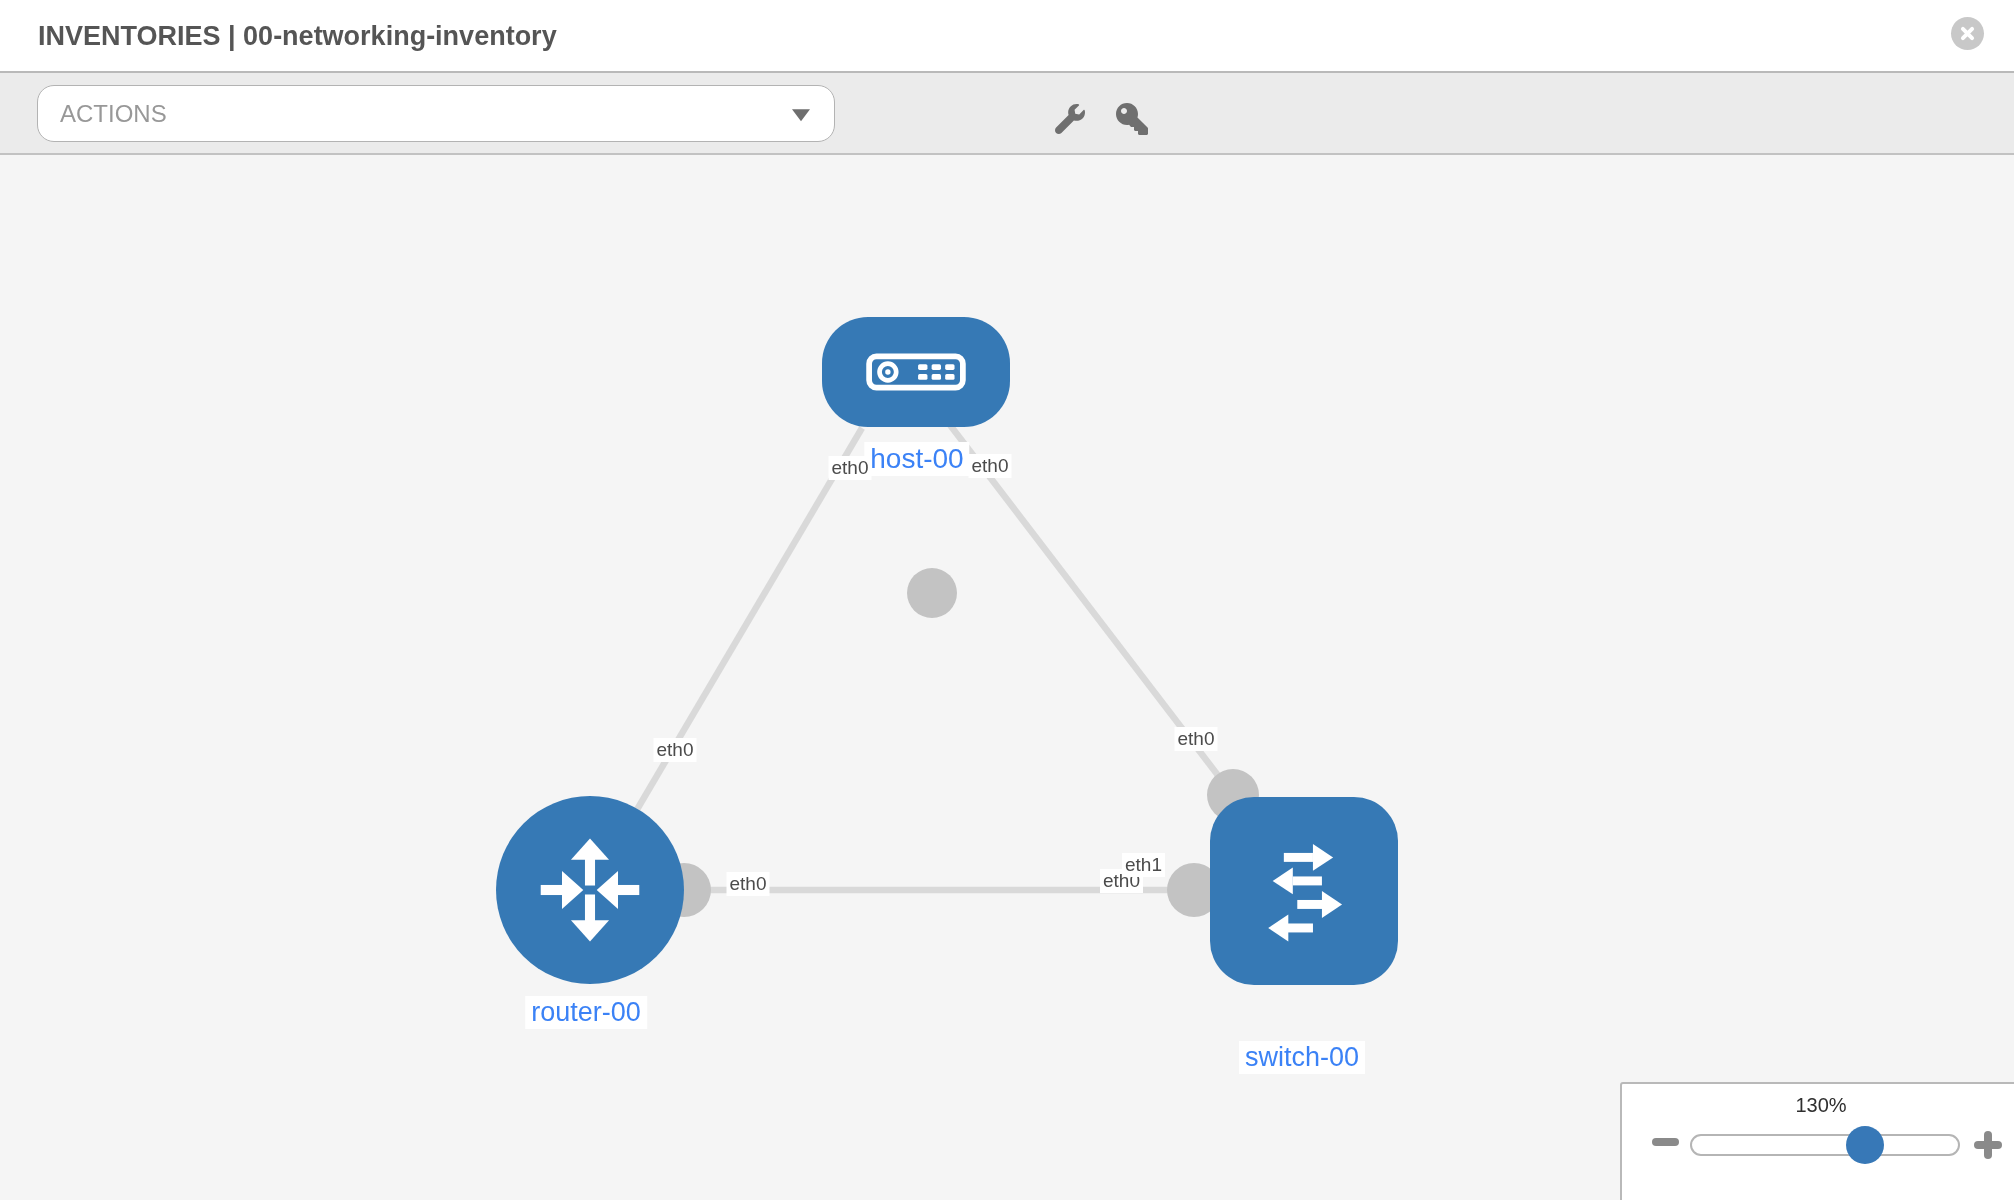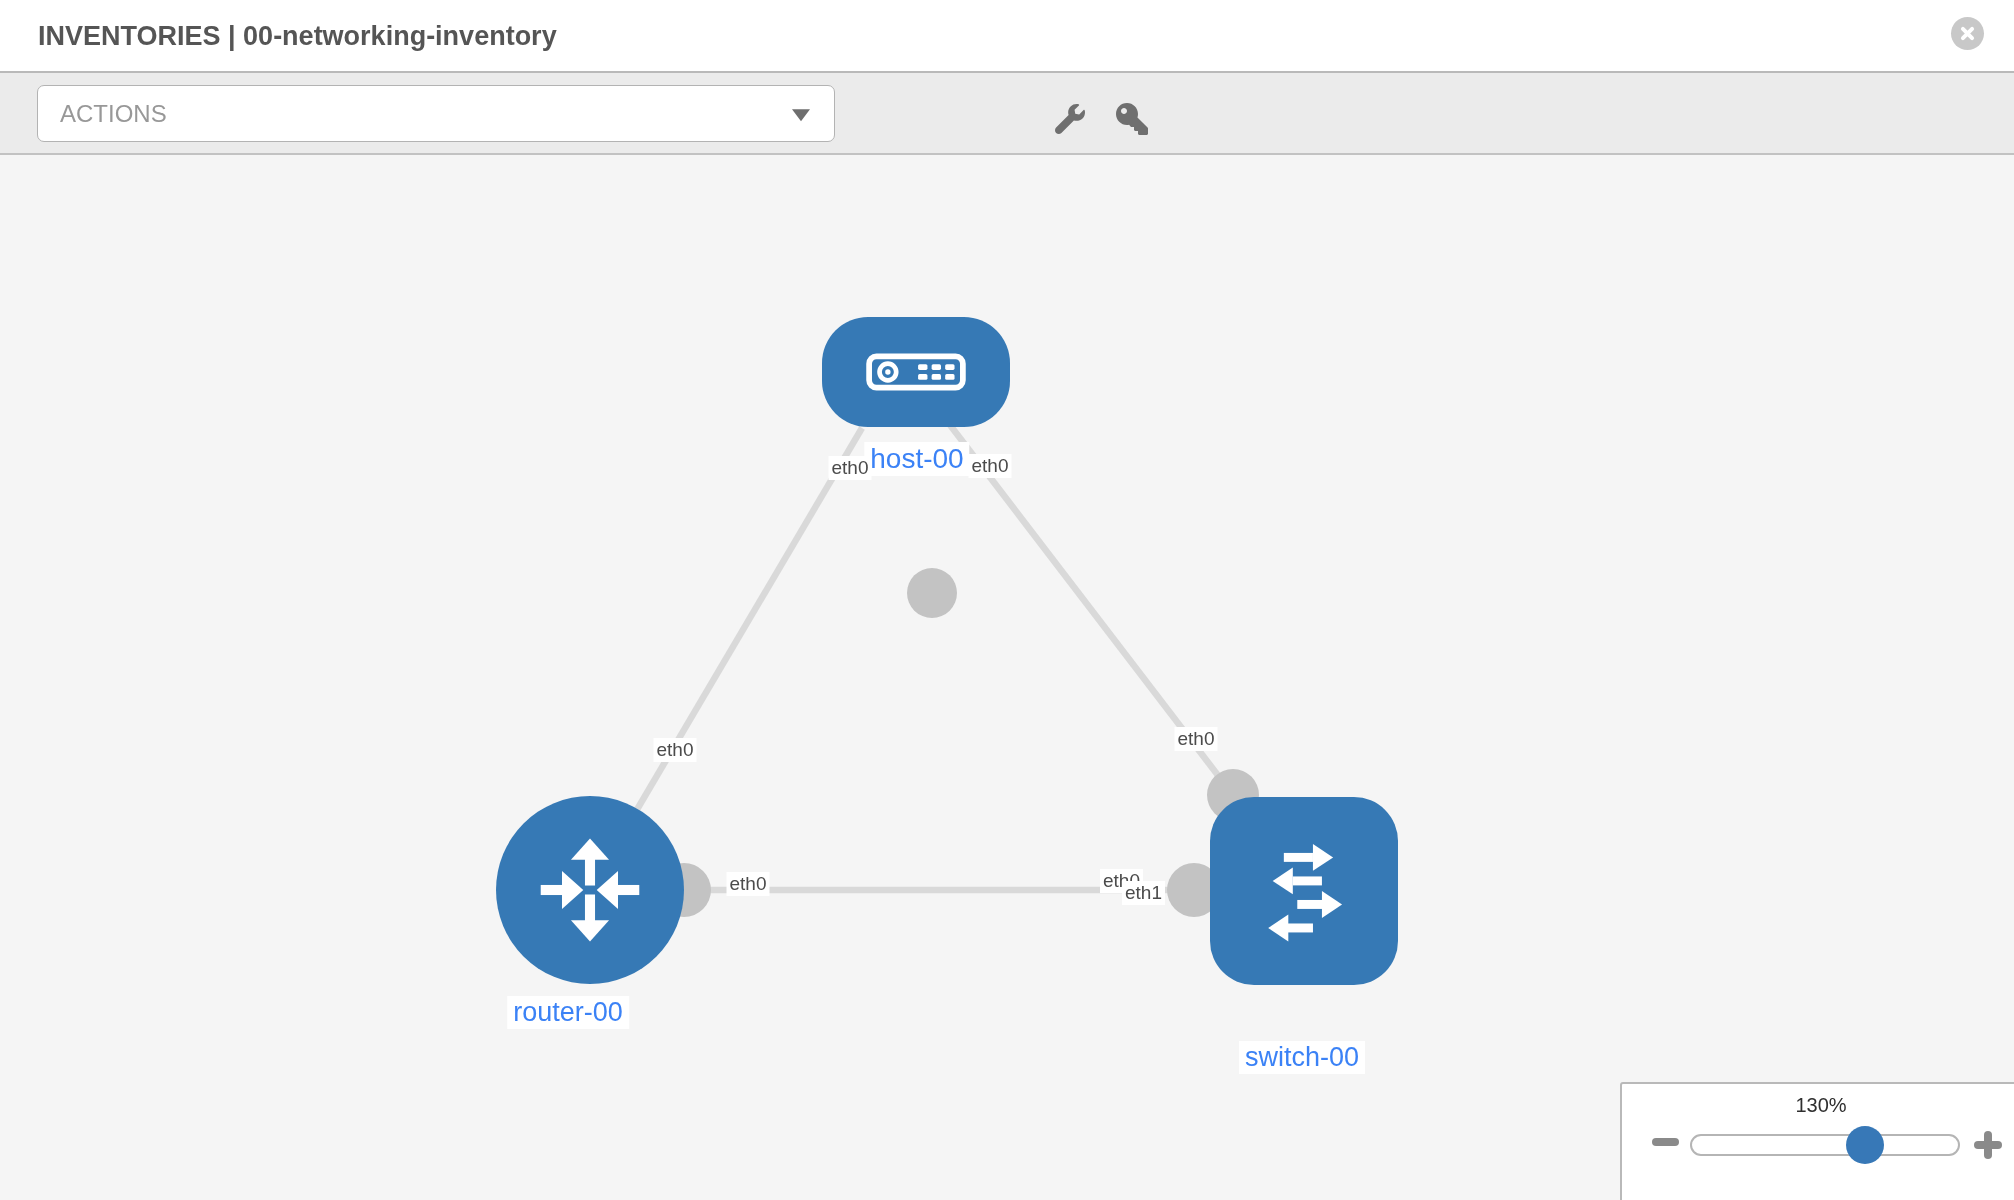--- a/index.html
+++ b/index.html
@@ -24,21 +24,21 @@
     display:flex; align-items:center; justify-content:center;
   }
 
   
   .toolbar {
     position:absolute; top:73px; left:0; width:2014px; height:80px;
     background:#ebebeb; border-bottom:2px solid #c2c2c2; z-index:9;
   }
   .select {
     position:absolute; top:12px; height:57px; box-sizing:border-box;
-    background:#ffffff; border:1px solid #b3b3b3; border-radius:7px;
+    background:#ffffff; border:1px solid #b3b3b3; border-radius:17px;
     display:flex; align-items:center; cursor:pointer;
   }
   .select .sel-label { margin-left:22px; font-size:24px; color:#989898; }
   .caret {
     position:absolute; right:24px; top:50%; transform:translateY(-40%);
     width:0; height:0;
     border-left:9px solid transparent; border-right:9px solid transparent;
     border-top:12px solid #6e6e6e;
   }
   #actions-select { left:37px;  width:798px; }
@@ -71,35 +71,35 @@
   #node-router { left:496px;  top:641px; width:188px; height:188px; border-radius:50%; }
   #node-switch { left:1210px; top:642px; width:188px; height:188px; border-radius:44px; }
 
   .node-label {
     position:absolute; z-index:4; background:#ffffff; color:#3b82f6;
     padding:1px 6px; white-space:nowrap; transform:translateX(-50%);
   }
   .node-label.big { font-size:28px; }
   .node-label.med { font-size:27px; }
   #label-host   { left:917px;  top:287px; }
-  #label-router { left:568px;  top:841px; }
+  #label-router { left:586px;  top:841px; }
   #label-switch { left:1302px; top:886px; }
 
   .iface-label {
     position:absolute; z-index:4; background:#ffffff; color:#4b4b4b;
     font-size:19px; padding:1px 3px; white-space:nowrap; transform:translateX(-50%);
   }
   #iface-host-left    { left:850px;  top:301px; }
   #iface-host-right   { left:990px;  top:299px; }
   #iface-router-top   { left:675px;  top:583px; }
   #iface-switch-top   { left:1196px; top:572px; }
   #iface-router-right { left:748px;  top:717px; }
   .iface-label.edge { transform:none; }
   #iface-switch-hidden { left:1100px; top:714px; z-index:4; }
-  #iface-switch-left   { left:1122px; top:726px; z-index:5; }
+  #iface-switch-left   { left:1122px; top:698px; z-index:5; }
 
   
   .zoom-panel {
     position:absolute; left:1620px; top:927px; width:470px; height:190px;
     background:#ffffff; border:2px solid #b9b9b9; border-radius:3px; z-index:6;
   }
   .zoom-level {
     position:absolute; left:64px; top:10px; width:270px; text-align:center;
     font-size:20px; color:#2f2f2f;
   }

